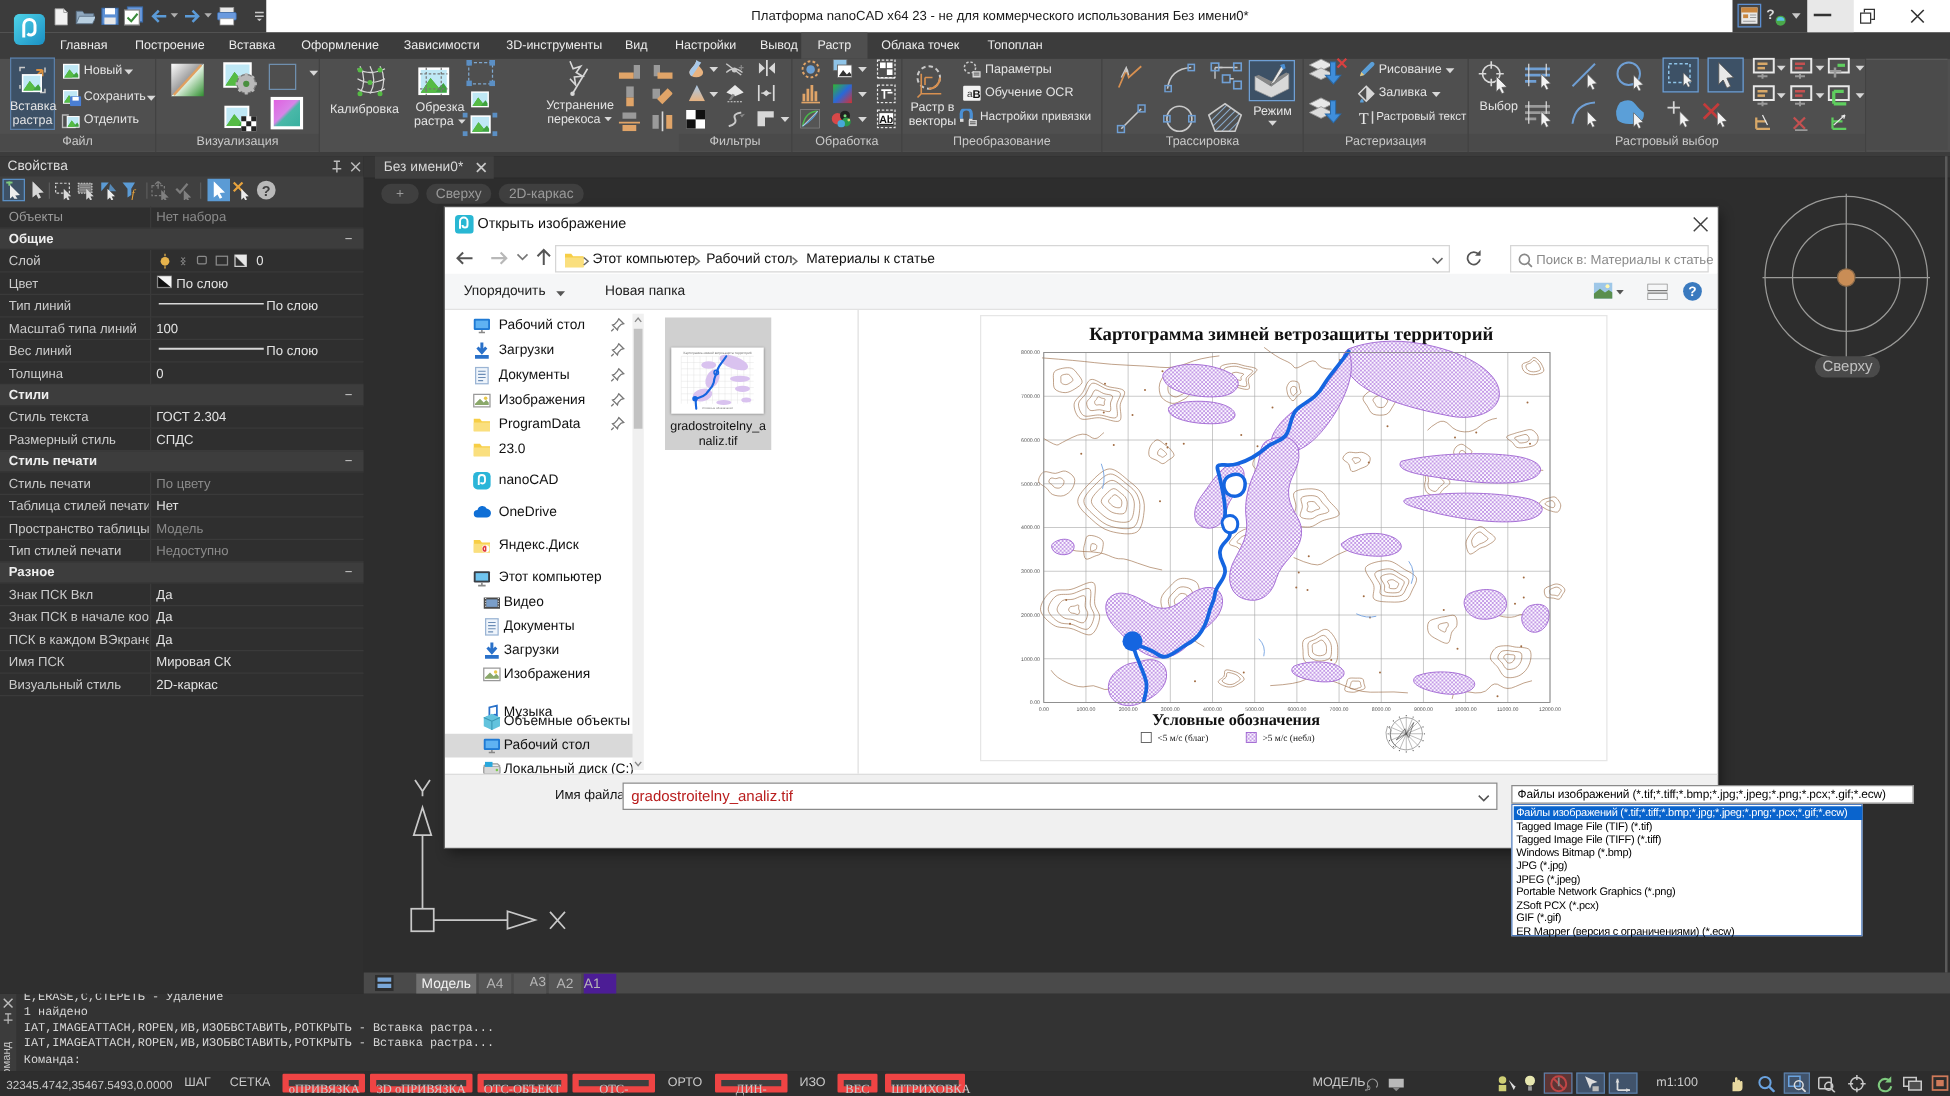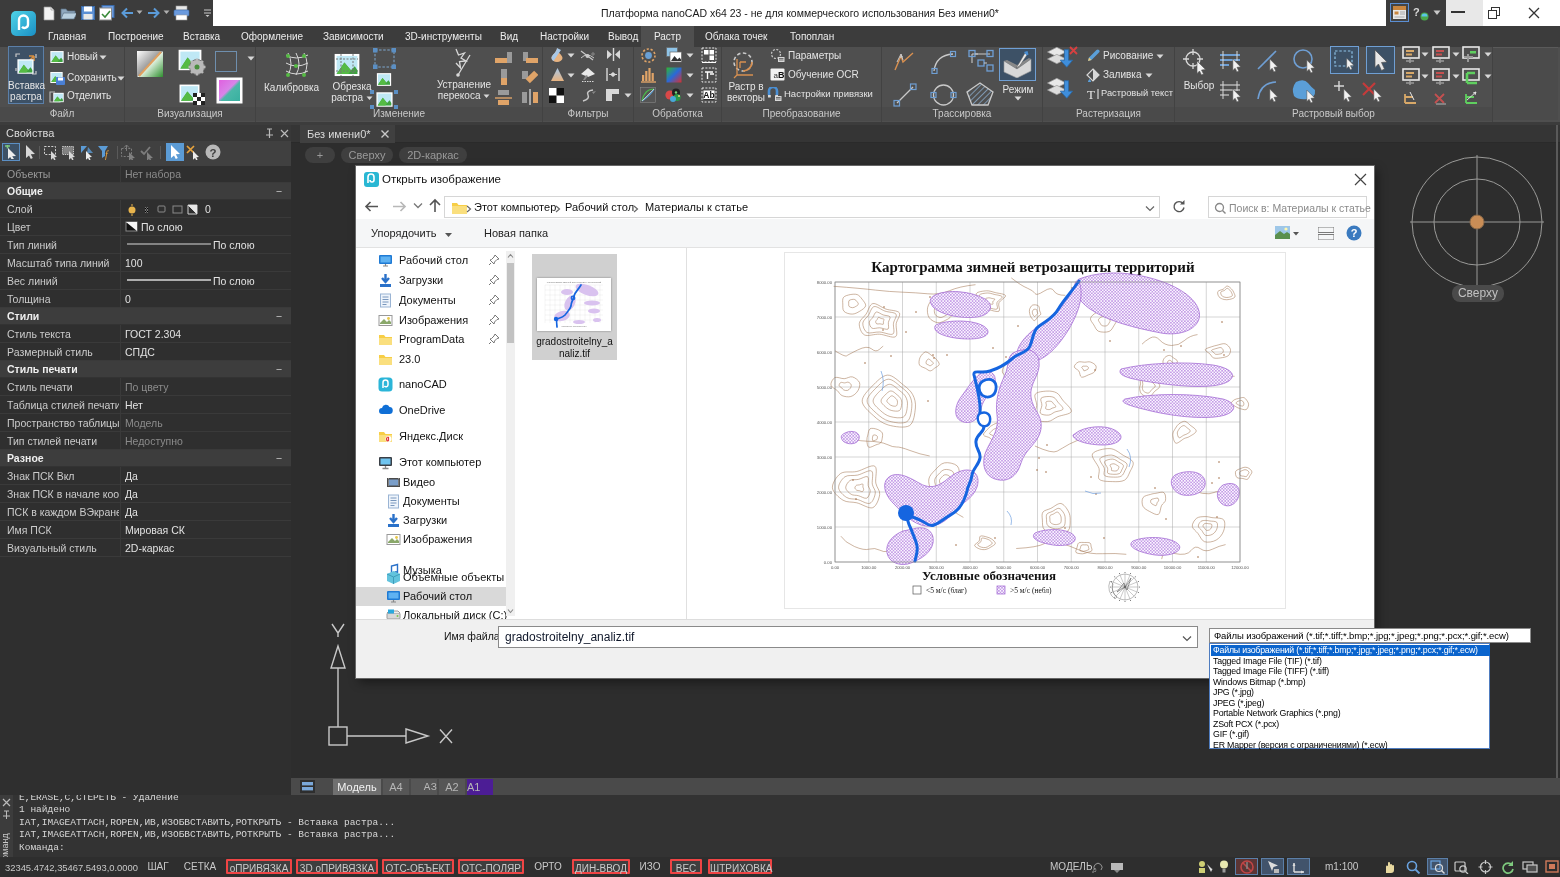--- a/index.html
+++ b/index.html
@@ -38,21 +38,21 @@
 
 #canvas { position:absolute; top:125px; left:291px; width:1269px; height:653px; background:#2d2d2d; }
 #doctabs { position:absolute; top:0px; left:0; width:1269px; height:18px; background:#353535; border-bottom:1px solid #2a2a2a;}
 #doctab1 { position:absolute; top:0; left:9px; width:95px; height:18px; background:#404040; color:#d8d8d8; font-size:11px; line-height:18px; padding-left:7px; }
 .pill { position:absolute; top:22px; height:16px; background:#3f3f3f; border-radius:8px; color:#9a9a9a; font-size:11px; line-height:16px; text-align:center; }
 
 #modelbar { position:absolute; top:778px; left:291px; width:1269px; height:17px; background:#4a4a4a; }
 #cmdarea { position:absolute; top:795px; left:0; width:1560px; height:62px; overflow:hidden; background:#333333; font-family:"Liberation Mono", monospace; font-size:9.5px; color:#d8d8d8; }
 #statusbar { position:absolute; top:857px; left:0; width:1245px; height:20px; background:#2e2e2e; font-size:10px; color:#c9c9c9; }
 .sbtn { position:absolute; top:2px; height:15px; line-height:15px; text-align:center; }
-.sbtn.boxed { border:2px solid #ef4444; background:#3e3e3e; border-radius:1px; }
+.sbtn.boxed { border:5px solid #ef4444; background:#3e3e3e; border-radius:1px;font-family:Liberation Serif, serif; }
 
 #dialog { position:absolute; top:166px; left:356px; width:1018px; height:512px; background:#fff; box-shadow:0 0 0 1px #666, 3px 4px 10px rgba(0,0,0,0.45); }
 #dlg-title { position:absolute; top:0; left:0; width:100%; height:27px; background:#fff; }
 #dlg-nav { position:absolute; top:27px; left:0; width:100%; height:26px; background:#fff; }
 #dlg-toolbar { position:absolute; top:53px; left:0; width:100%; height:29px; background:#f5f6f7; border-bottom:1px solid #e2e2e2; }
 #dlg-main { position:absolute; top:82px; left:0; width:100%; height:371px; background:#fff; }
 #dlg-bottom { position:absolute; top:453px; left:0; width:100%; height:59px; background:#f0f0f0; border-top:1px solid #ddd; }
 .titem { position:absolute; left:0; width:158px; height:19px; font-size:11px; color:#111; line-height:19px; }
 .titem .ic { position:absolute; left:22px; top:2px; width:15px; height:15px; }
 .titem .tx { position:absolute; left:43px; top:0; white-space:nowrap; }
@@ -257,23 +257,20 @@
             <stop offset="0" stop-color="#e060e0"></stop>
             <stop offset="0.45" stop-color="#d884e8"></stop>
             <stop offset="0.55" stop-color="#4ab8a8"></stop>
             <stop offset="1" stop-color="#38b0a0"></stop>
           </linearGradient>
         </defs>
         <rect x="0.5" y="0.5" width="26" height="26" fill="#fff"></rect>
         <rect x="3" y="3" width="21" height="21" fill="url(#g2)"></rect>
       </svg>
     
-    <div class="rgroup" style="left:256px;width:287px;">
-        <div class="rglabel">Изменение</div>
-      </div>
     <svg class="abs" style="left:283px;top:50px" width="28" height="28">
         <path d="M3 5 q10 6 22 0 M3 13 q10 6 22 0 M3 21 q10 6 22 0 M5 3 q6 11 0 22 M13 3 q6 11 0 22 M21 3 q6 11 0 22" stroke="#d8d8d8" stroke-width="1" fill="none"></path>
         <circle cx="5" cy="6" r="2" fill="#55bb44"></circle>
         <circle cx="21" cy="6" r="2" fill="#55bb44"></circle>
         <circle cx="13" cy="16" r="2" fill="#55bb44"></circle>
         <circle cx="5" cy="25" r="2" fill="#55bb44"></circle>
         <circle cx="21" cy="25" r="2" fill="#55bb44"></circle>
       </svg>
     <div class="abs rbtxt" style="left:264px;top:82px;">Калибровка</div>
     <svg class="abs" style="left:334px;top:52px" width="26" height="26">
@@ -1567,21 +1564,21 @@
               <circle cx="5.5" cy="-13.4" r="0.5" fill="#555"></circle>
               <circle cx="10.3" cy="-10.3" r="0.5" fill="#555"></circle>
               <circle cx="13.4" cy="-5.5" r="0.5" fill="#555"></circle>
             </g>
             <rect x="50" y="29" width="405" height="280" fill="none" stroke="#888" stroke-width="0.7"></rect>
           </svg></div>
     </div>
     <div id="dlg-bottom">
       <div class="abs" style="left:88px;top:10px;font-size:10.5px;color:#111;">Имя файла:</div>
       <div class="abs" style="left:142px;top:6px;width:700px;height:22px;border:1px solid #8a8a8a;background:#fff;">
-        <div class="abs" style="left:6px;top:3px;font-size:12px;color:#0f172a;">gradostroitelny_analiz.tif</div>
+        <div class="abs" style="left:6px;top:3px;font-size:12px;color:#b91c1c;">gradostroitelny_analiz.tif</div>
         <svg class="abs" style="left:683px;top:8px" width="10" height="8">
             <path d="M1 1.5 l4 4 l4 -4" stroke="#555" stroke-width="1.2" fill="none"></path>
           </svg>
       </div>
     </div>
   </div>
   <div id="ddtip">Файлы изображений (*.tif;*.tiff;*.bmp;*.jpg;*.jpeg;*.png;*.pcx;*.gif;*.ecw)</div>
   <div id="ddlist">
     <div class="dditem" style="top:1px;background:#0a64cd;color:#fff;">Файлы изображений (*.tif;*.tiff;*.bmp;*.jpg;*.jpeg;*.png;*.pcx;*.gif;*.ecw)</div>
     <div class="dditem" style="top:11.5px;">Tagged Image File (TIF) (*.tif)</div>

